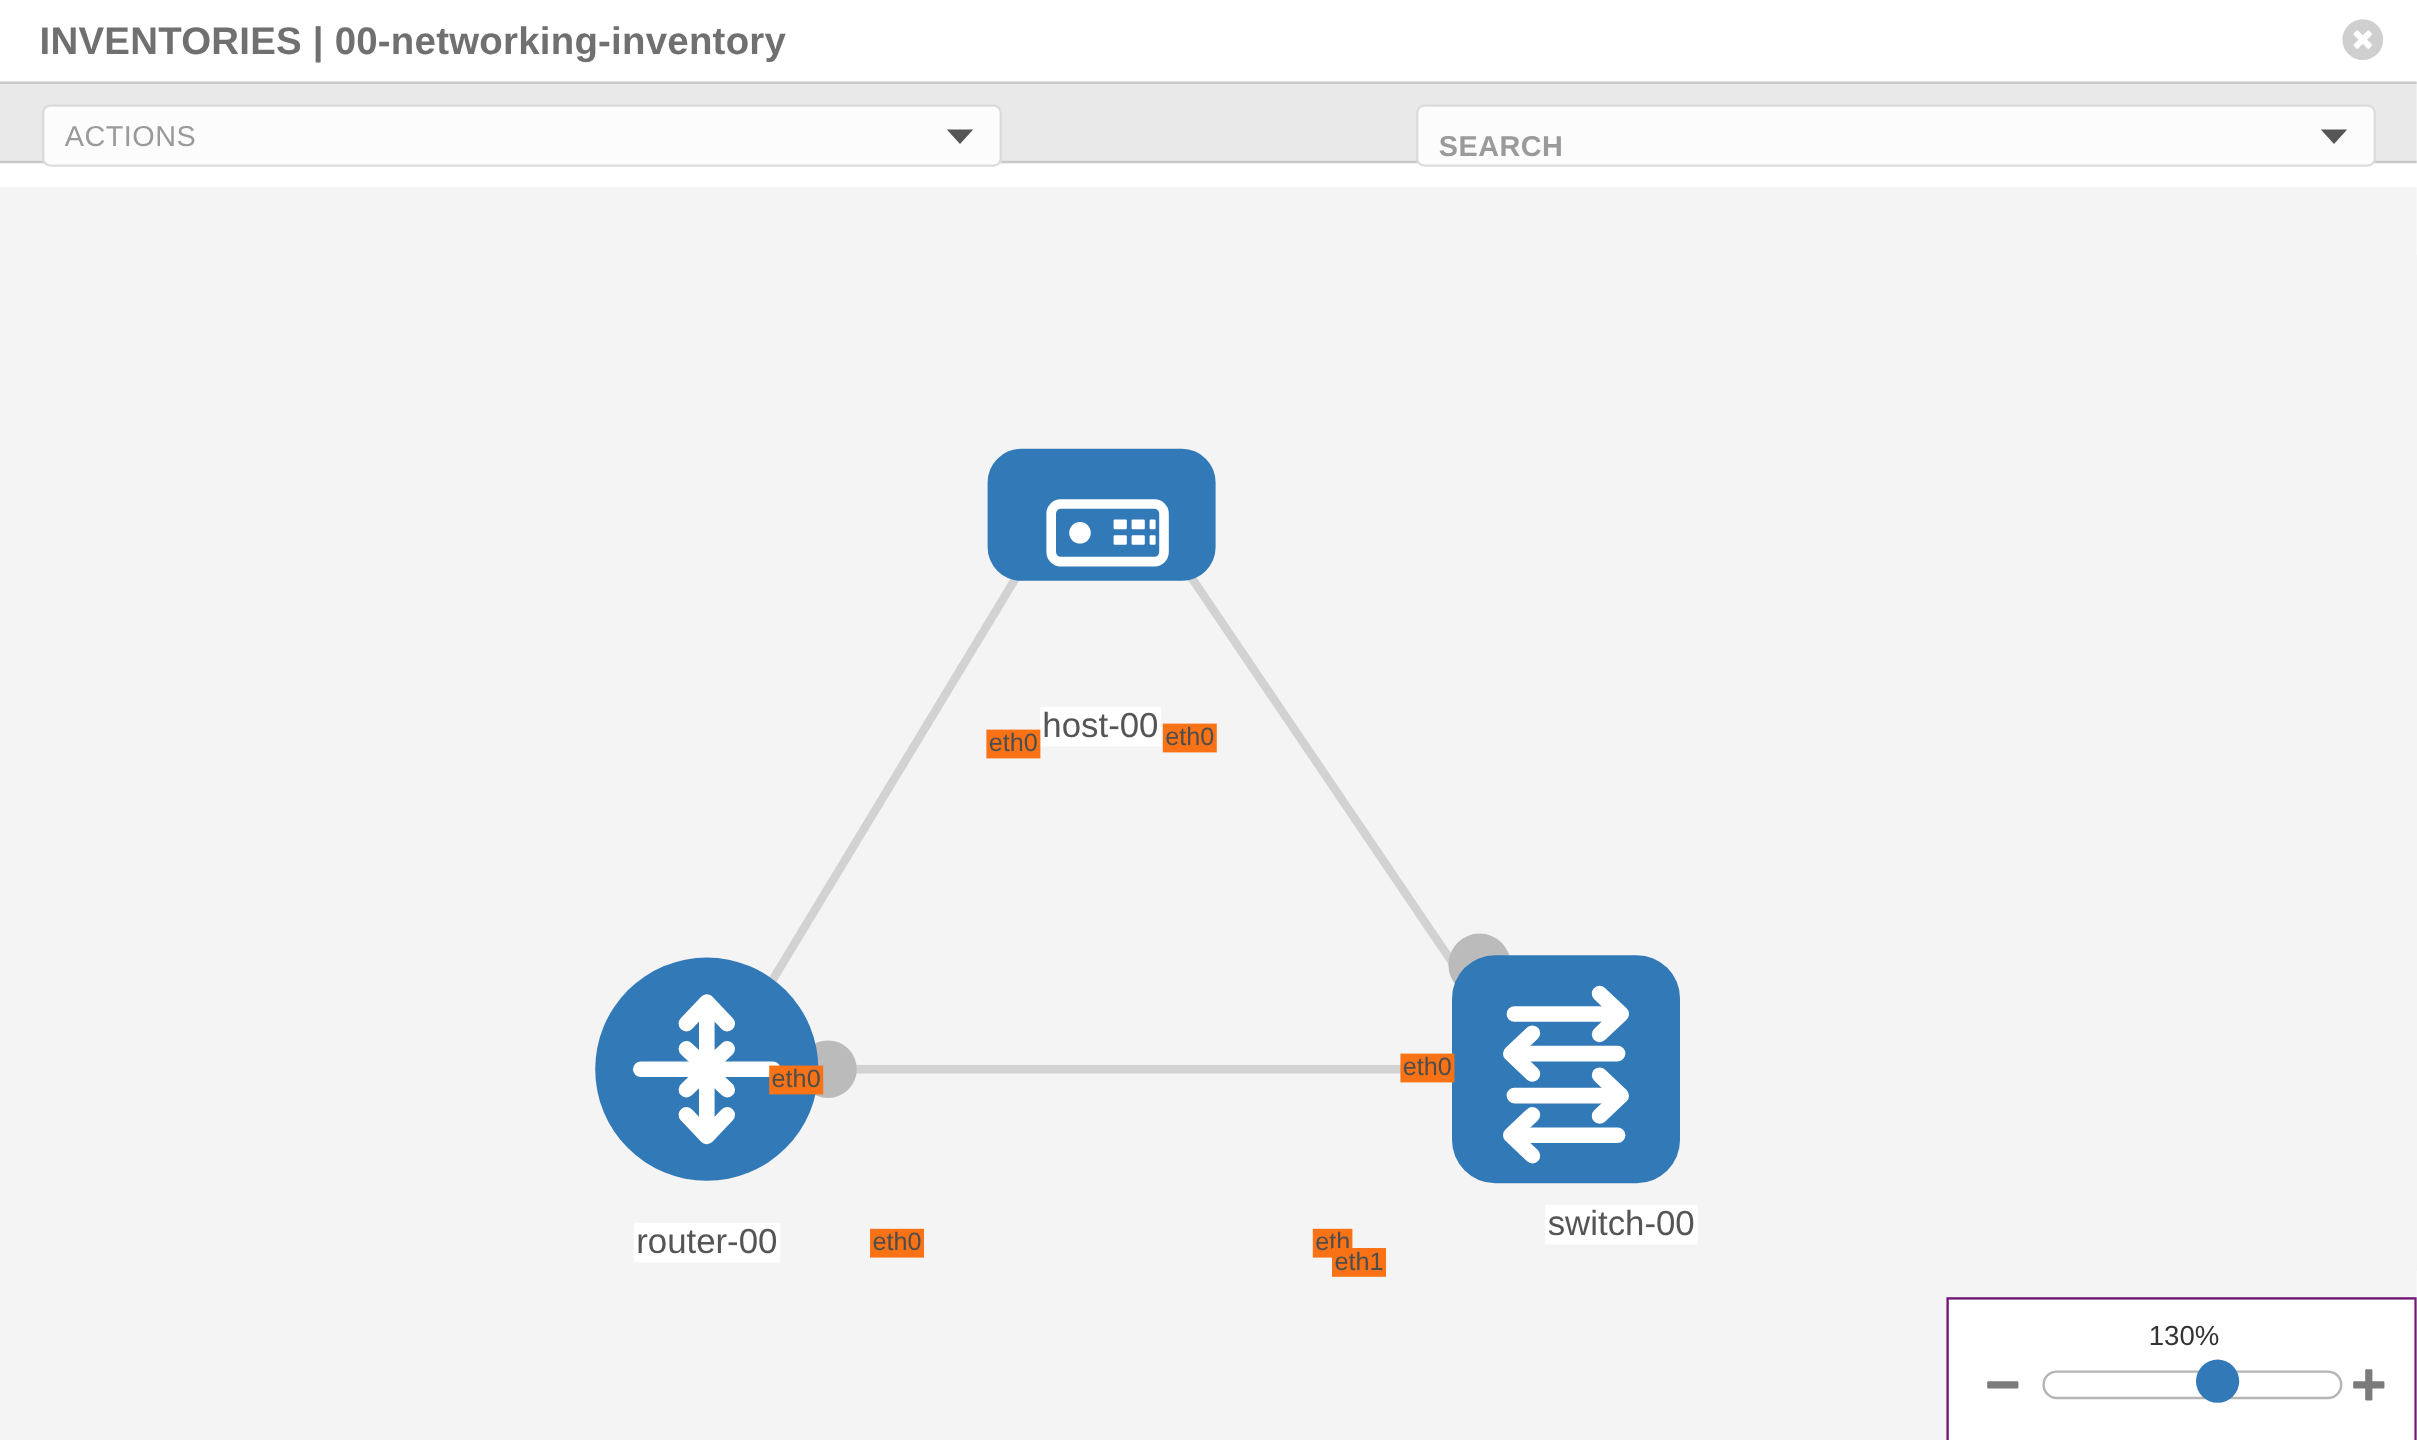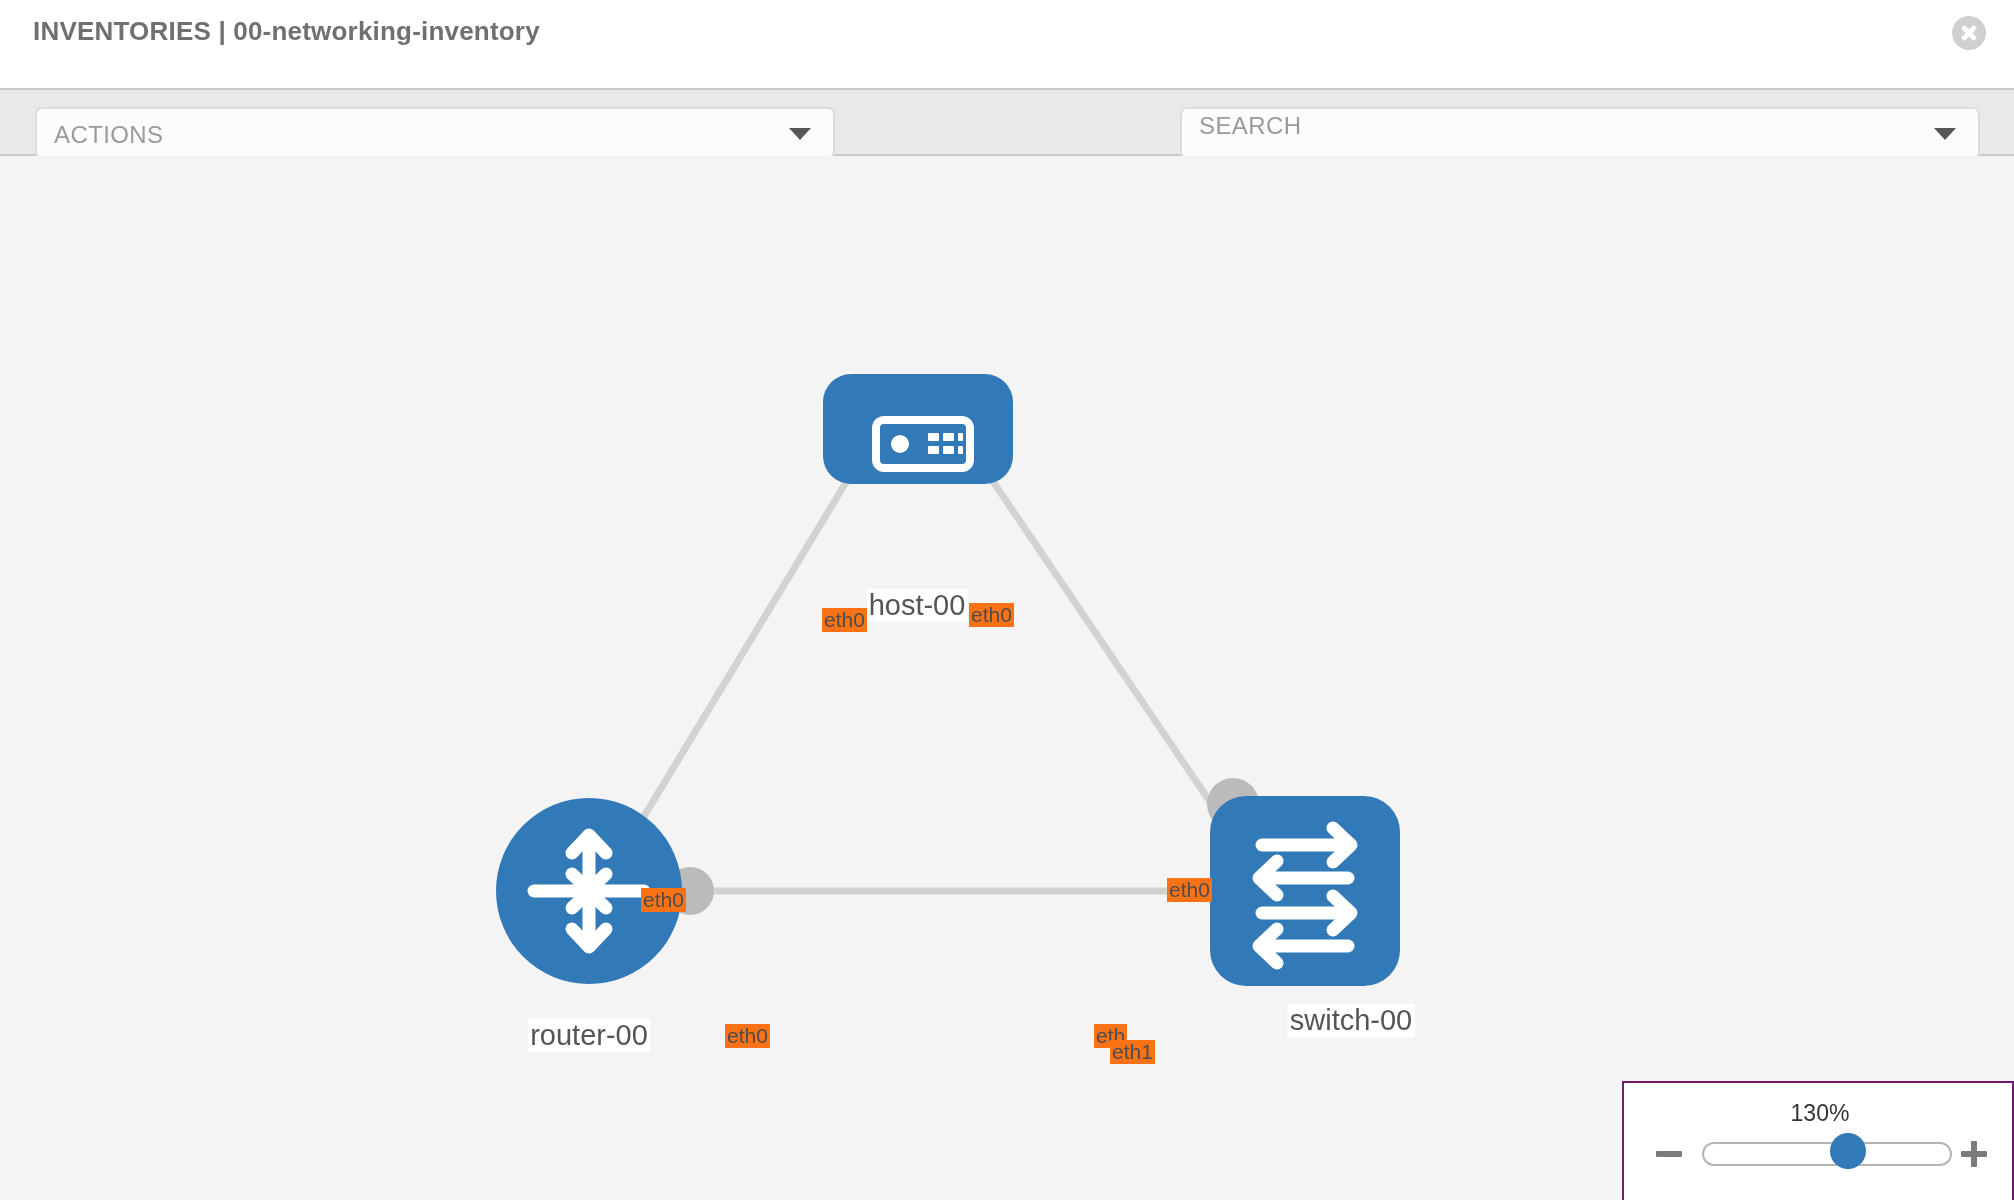--- a/index.html
+++ b/index.html
@@ -21,21 +21,21 @@
   
   .header {
     position: absolute;
     left: 0; top: 0;
     width: 2014px; height: 68px;
     background: #ffffff;
   }
   .header-title {
     position: absolute;
     left: 33px; top: 16px;
-    font-size: 26px;
+    font-size: 32px;
     font-weight: bold;
     color: #707070;
     letter-spacing: 0.2px;
     white-space: nowrap;
   }
   .close-btn {
     position: absolute;
     right: 28px; top: 16px;
     width: 34px; height: 34px;
     border-radius: 50%;
@@ -54,21 +54,20 @@
   .close-btn::after  { transform: translate(-50%,-50%) rotate(-45deg); }
 
   
   .toolbar {
     position: absolute;
     left: 0; top: 68px;
     width: 2014px; height: 68px;
     background: #e9e9e9;
     border-top: 2px solid #c9c9c9;
     border-bottom: 2px solid #c9c9c9;
-    margin-top: 20px;
   }
   .actions-select {
     position: absolute;
     left: 35px; top: 17px;
     width: 800px; height: 52px;
     background: #fcfcfc;
     border: 2px solid #dcdcdc;
     border-radius: 7px;
     cursor: pointer;
   }
@@ -102,24 +101,25 @@
     position: absolute;
     left: 1180px; top: 17px;
     width: 800px; height: 52px;
     background: #fcfcfc;
     border: 2px solid #dcdcdc;
     border-radius: 7px;
     cursor: text;
   }
   .search-label {
     position: absolute;
-    left: 17px; top: 3px;
+    left: 17px; top: 20px;
     font-size: 24px;
     color: #9a9a9a;
     letter-spacing: 0.4px;
+    font-weight: bold;
   }
 
   
   .canvas {
     position: absolute;
     left: 0; top: 156px;
     width: 2014px; height: 1044px;
     background: #f4f4f4;
     overflow: hidden;
   }

